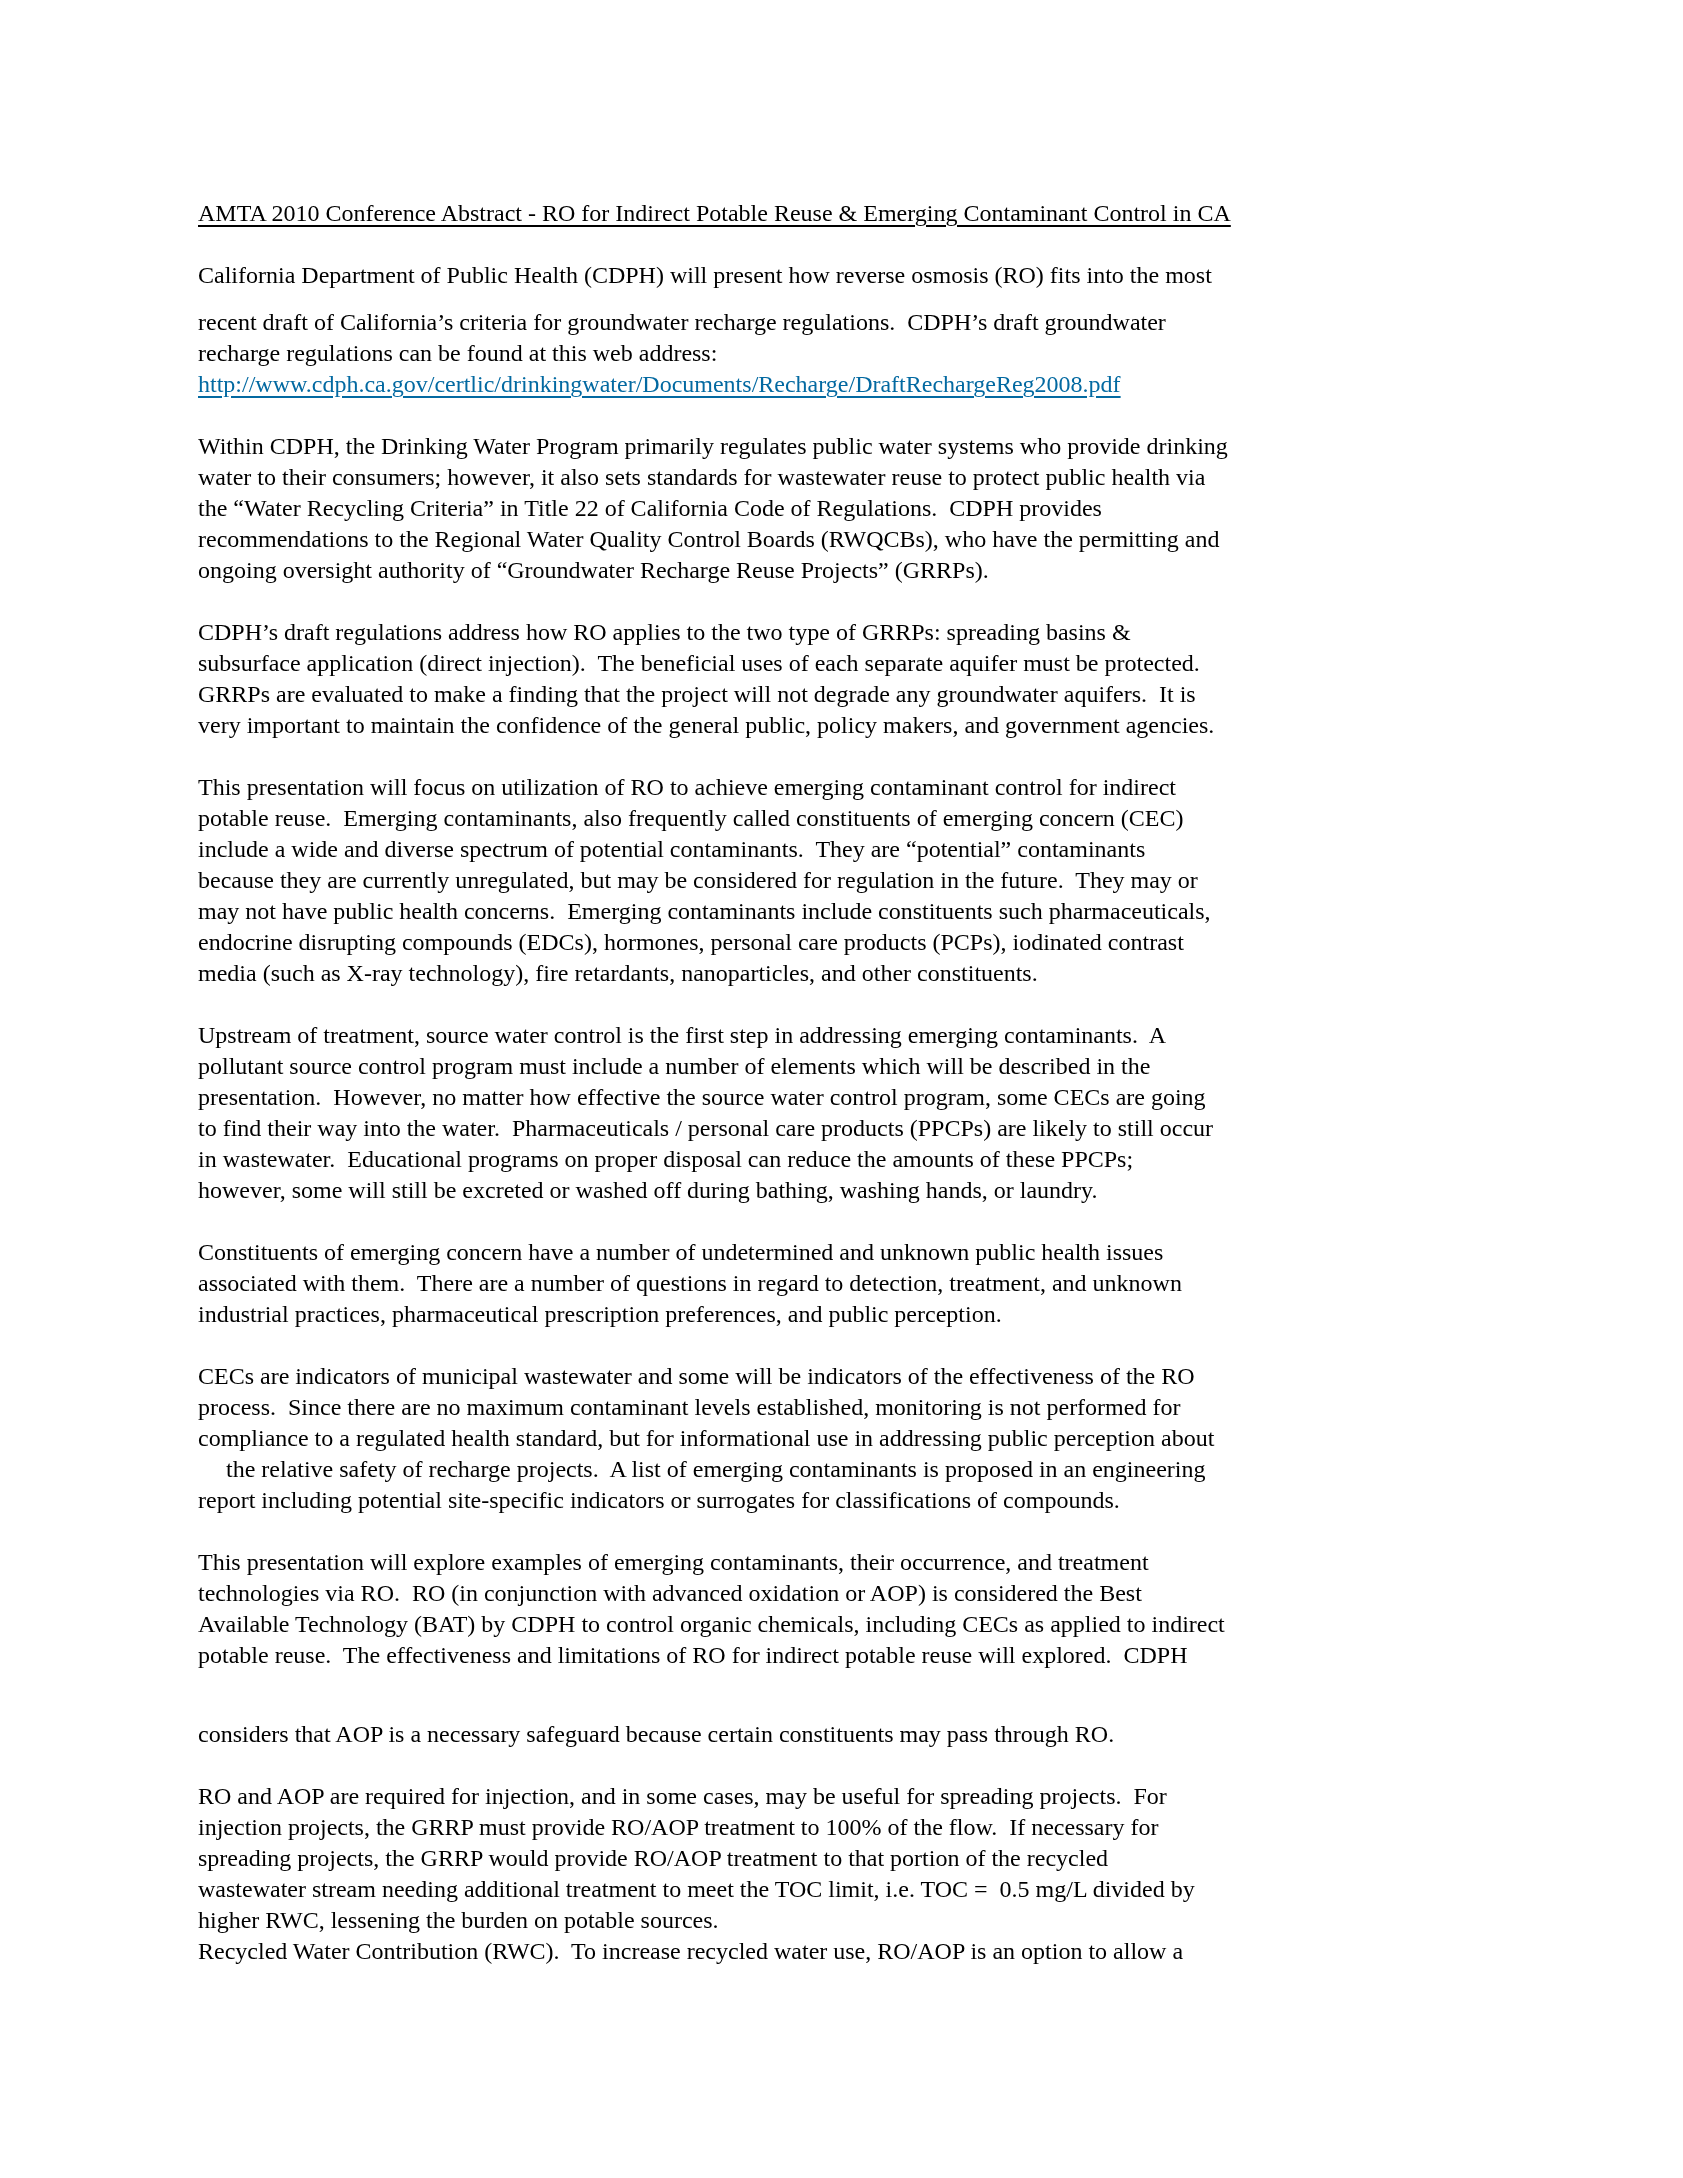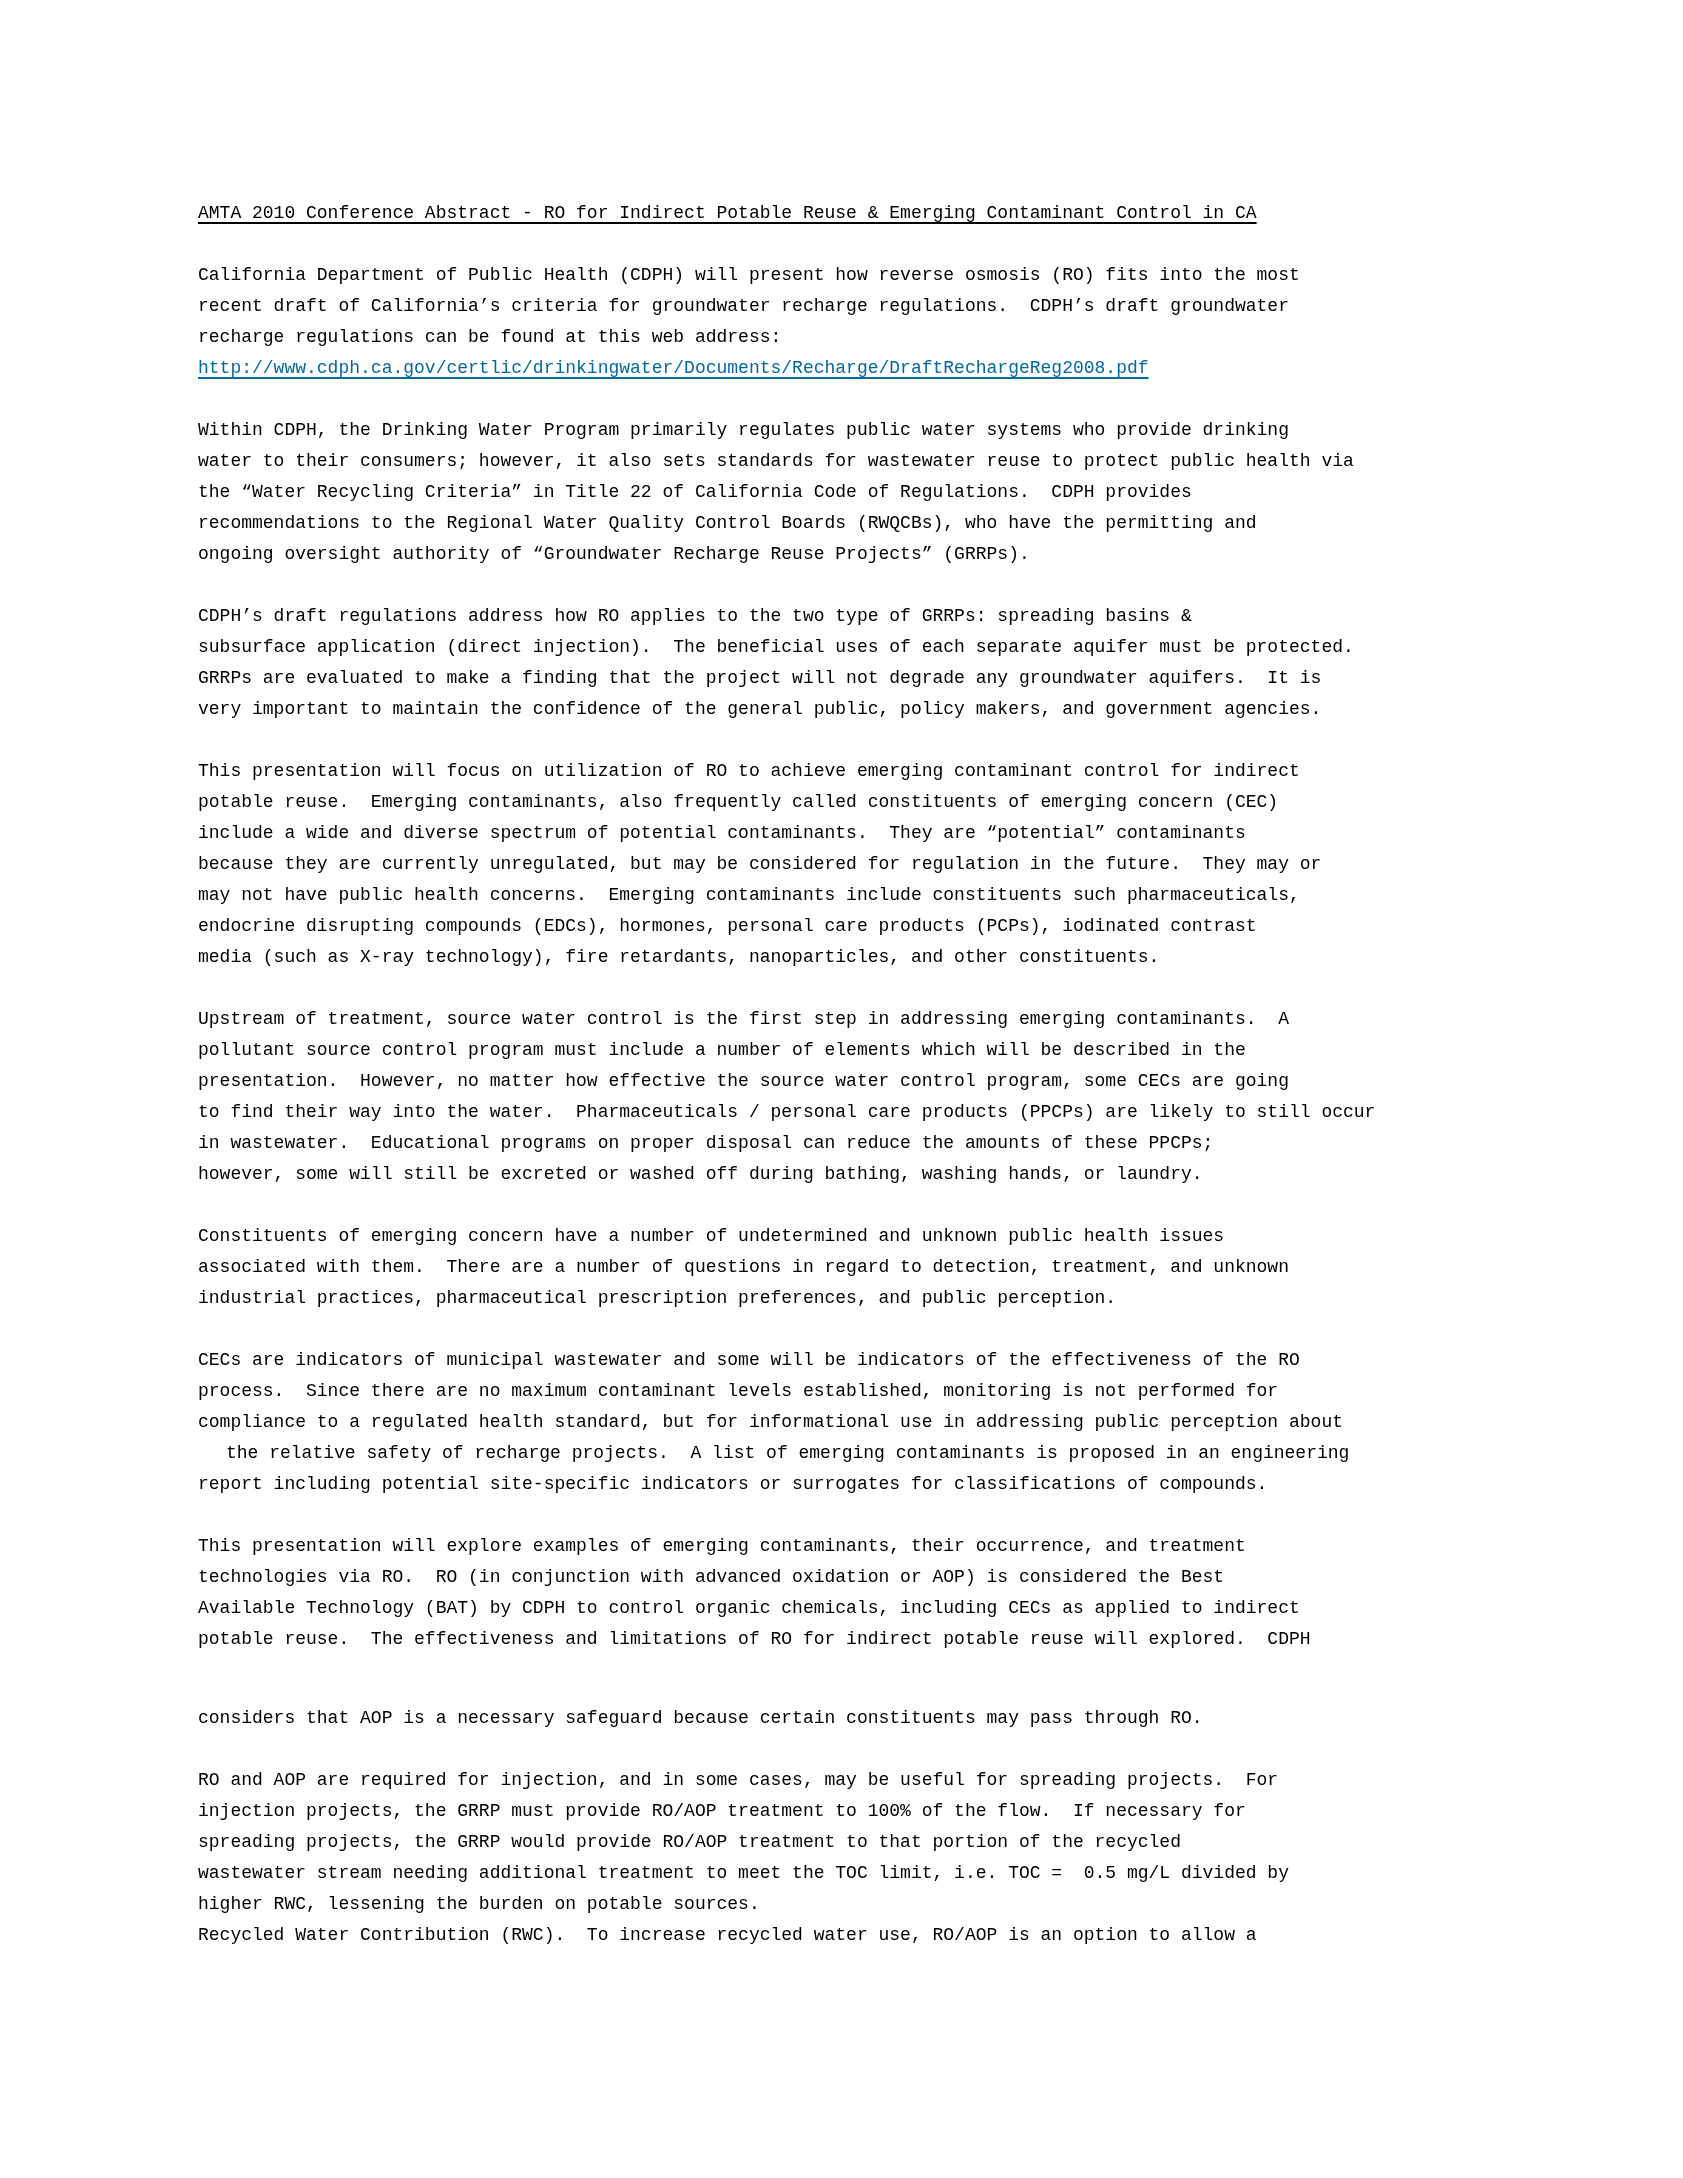--- a/index.html
+++ b/index.html
@@ -1,36 +1,36 @@
 <!DOCTYPE html>
 <html><head>
 <meta charset="utf-8">
 <style>
   html, body { margin: 0; padding: 0; background: #ffffff; }
   body { width: 1683px; height: 2178px; position: relative; overflow: hidden; }
   .page {
     position: absolute; left: 198px; top: 198px; width: 1307px;
-    font-family: Liberation Mono, monospace;
-    font-size: 18px; line-height: 31px; color: #000000;
+    font-family: Liberation Serif, serif;
+    font-size: 24px; line-height: 31px; color: #000000;
     white-space: nowrap;
   }
   .title { text-decoration: underline; text-underline-offset: 4px; text-decoration-thickness: 2px; }
   .para { margin-top: 31px; }
   .line { display: block; height: 31px; }
   .link { color: #0369a1; text-decoration: underline; text-underline-offset: 4px; text-decoration-thickness: 2px; cursor: pointer; }
 </style>
 </head>
 <body>
 
 <div class="page">
   <div class="line title" style="white-space: pre;">AMTA 2010 Conference Abstract - RO for Indirect Potable Reuse &amp; Emerging Contaminant Control in CA</div>
 
   <div class="para">
     <span class="line" style="white-space: pre;">California Department of Public Health (CDPH) will present how reverse osmosis (RO) fits into the most</span>
-    <span class="line" style="white-space: pre;">recent draft of California’s criteria for groundwater recharge regulations.  CDPH’s draft groundwater</span>
+    <span class="line" style="white-space: pre; margin-top: 16px;">recent draft of California’s criteria for groundwater recharge regulations.  CDPH’s draft groundwater</span>
     <span class="line" style="white-space: pre;">recharge regulations can be found at this web address:</span>
     <span class="line" style="white-space: pre;"><a class="link">http://www.cdph.ca.gov/certlic/drinkingwater/Documents/Recharge/DraftRechargeReg2008.pdf</a></span>
   </div>
 
   <div class="para">
     <span class="line" style="white-space: pre;">Within CDPH, the Drinking Water Program primarily regulates public water systems who provide drinking</span>
     <span class="line" style="white-space: pre;">water to their consumers; however, it also sets standards for wastewater reuse to protect public health via</span>
     <span class="line" style="white-space: pre;">the “Water Recycling Criteria” in Title 22 of California Code of Regulations.  CDPH provides</span>
     <span class="line" style="white-space: pre;">recommendations to the Regional Water Quality Control Boards (RWQCBs), who have the permitting and</span>
     <span class="line" style="white-space: pre;">ongoing oversight authority of “Groundwater Recharge Reuse Projects” (GRRPs).</span>

